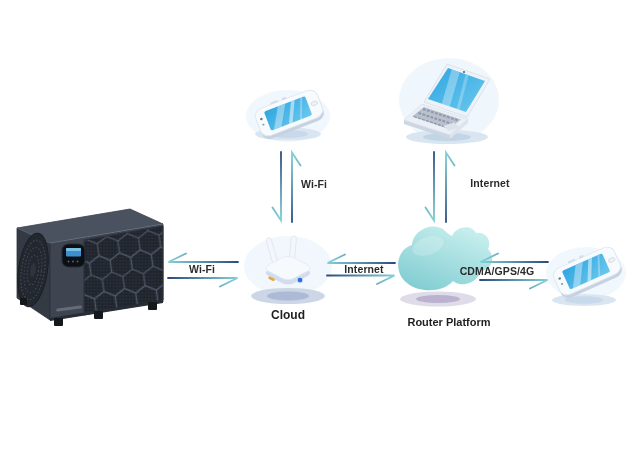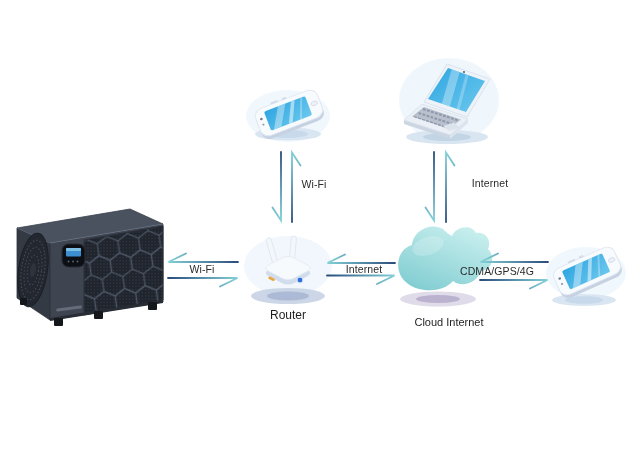--- a/index.html
+++ b/index.html
@@ -1,20 +1,20 @@
 <!DOCTYPE html>
 <html><head>
 <meta charset="utf-8">
 <style>
   html,body{margin:0;padding:0;background:#fff;}
   .canvas{position:relative;width:633px;height:456px;background:#ffffff;overflow:hidden;
           font-family:"Liberation Sans","DejaVu Sans",sans-serif;}
   .canvas svg{position:absolute;left:0;top:0;}
   .lbl{position:absolute;transform:translate(-50%,-50%);white-space:nowrap;
-       font-weight:400;color:#2b2b2b;}
+       font-weight:700;color:#2b2b2b;}
   .lbl-link{font-size:10.5px;letter-spacing:.1px;}
   .lbl-node{font-size:12px;color:#1f1f1f;}
   .lbl-node-sm{font-size:11px;color:#1f1f1f;}
 </style>
 </head>
 <body>
 
 <div class="canvas">
 
 <svg width="633" height="456" viewBox="0 0 633 456">
@@ -220,16 +220,16 @@
     <path d="M498,253.5 L480.5,262 H548" stroke="url(#gC1)"></path>
     <path d="M530,288.5 L547.5,280 H480" stroke="url(#gC2)"></path>
   </g>
 </svg>
 
 <div class="lbl lbl-link" style="left:202px;top:269px;">Wi-Fi</div>
 <div class="lbl lbl-link" style="left:314px;top:184px;">Wi-Fi</div>
 <div class="lbl lbl-link" style="left:490px;top:183px;">Internet</div>
 <div class="lbl lbl-link" style="left:364px;top:269px;">Internet</div>
 <div class="lbl lbl-link" style="left:497px;top:271px;">CDMA/GPS/4G</div>
-<div class="lbl lbl-node" style="left:288px;top:315px;">Router</div>
-<div class="lbl lbl-node-sm" style="left:449px;top:322px;">Cloud Internet</div>
+<div class="lbl lbl-node" style="left:288px;top:315px;">Cloud</div>
+<div class="lbl lbl-node-sm" style="left:449px;top:322px;">Router Platform</div>
 
 </div>
 
 </body></html>

